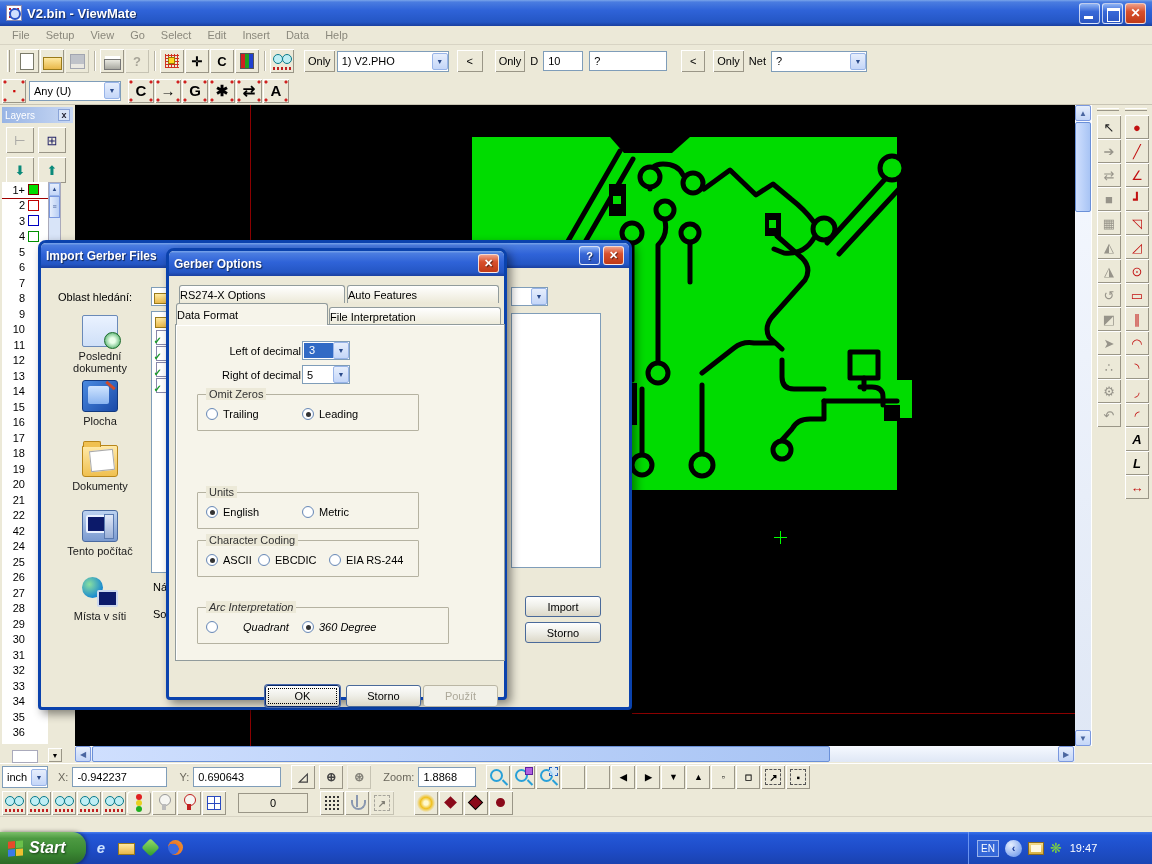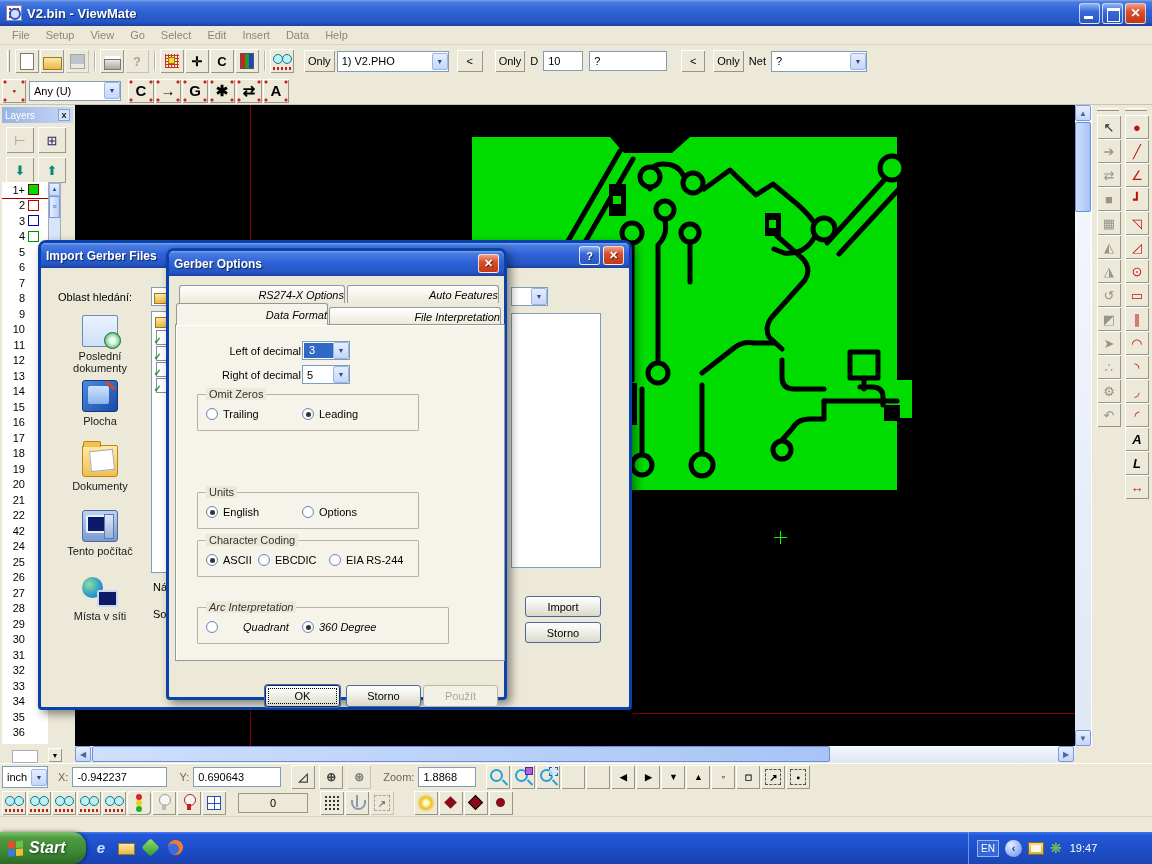--- a/index.html
+++ b/index.html
@@ -119,21 +119,21 @@
 .dbtn.help{background:linear-gradient(#8fb4f4,#3868d8 40%,#2a55c0);}
 .dbtn.close{background:linear-gradient(#f0a08a,#d8502c 40%,#c03a18);}
 .groupbox{position:absolute;border:1px solid #b5b2a1;border-radius:1px;}
 .gt{position:absolute;top:-7px;left:8px;background:#ece9d8;padding:0 3px;color:#333;}
 .radio{width:12px;height:12px;border:1px solid #6a8ab8;border-radius:50%;background:radial-gradient(#fff 55%,#dce6f0);display:inline-flex;align-items:center;justify-content:center;margin-right:5px;flex:none;}
 .radio.on::after{content:"";width:5px;height:5px;border-radius:50%;background:#333;}
 .ropt{position:absolute;display:flex;align-items:center;}
 .xpbtn{background:linear-gradient(#fefefe,#f0f0ea 45%,#dcd8c8);border:1px solid #4a6a9a;border-radius:3px;font-size:11px;display:flex;align-items:center;justify-content:center;margin-top:17px;}
 .xpbtn.focus{border:1px solid #0a2a6a;box-shadow:0 0 0 1px #4a6aaa;outline:1px dotted #000;outline-offset:-4px;}
 .xpbtn.dis{border-color:#bab6a4;color:#aca899;background:#f2f1e8;}
-.tab{position:absolute;height:18px;background:linear-gradient(#fff,#ece9d8);border:1px solid #919b9c;border-bottom:none;border-radius:3px 3px 0 0;display:flex;align-items:center;justify-content:flex-end;font-style:italic;}
+.tab{position:absolute;height:18px;background:linear-gradient(#fff,#ece9d8);border:1px solid #919b9c;border-bottom:none;border-radius:3px 3px 0 0;display:flex;align-items:center;justify-content:flex-start;}
 .tab.active{height:22px;background:#f6f4ea;z-index:3;}
 .tabpanel{position:absolute;background:#f6f4ea;border:1px solid #919b9c;box-shadow:inset 1px 1px 0 #fff;}
 .hl{background:#316ac5;color:#fff;height:15px;line-height:15px;padding:0 5px;flex:1;}
 
 .pi{width:36px;height:32px;position:relative;margin:0 auto 3px;}
 .pl-recent{background:linear-gradient(#eaf2ff,#cfe0f8);border:1px solid #6a8ab8;border-radius:2px;}
 .pl-recent::after{content:"";position:absolute;right:-4px;bottom:-3px;width:15px;height:15px;border-radius:50%;background:radial-gradient(#eaffea 25%,#2a9a4a);border:1px solid #1a6a2a;}
 .pl-desktop{background:linear-gradient(135deg,#4a8ae0,#1a4aa8);border:1px solid #123a80;border-radius:3px;}
 .pl-desktop::before{content:"";position:absolute;inset:5px 8px 7px 5px;background:linear-gradient(#cfe4ff,#8ab4f0);border-radius:2px;}
 .pl-desktop::after{content:"";position:absolute;right:1px;top:3px;width:11px;height:3px;background:#d04a2a;transform:rotate(40deg);}
@@ -921,21 +921,21 @@
 
 
     <div class="groupbox" style="left:21px;top:167px;width:222px;height:37px;">
       <span class="gt">Units</span>
       <span class="ropt" style="left:8px;top:13px;">
           <span class="radio on"></span>
           <span>English</span>
         </span>
       <span class="ropt" style="left:104px;top:13px;">
           <span class="radio"></span>
-          <span>Options</span>
+          <span>Metric</span>
         </span>
     </div>
 
     <div class="groupbox" style="left:21px;top:215px;width:222px;height:37px;">
       <span class="gt">Character Coding</span>
       <span class="ropt" style="left:8px;top:13px;">
           <span class="radio on"></span>
           <span>ASCII</span>
         </span>
       <span class="ropt" style="left:60px;top:13px;">

